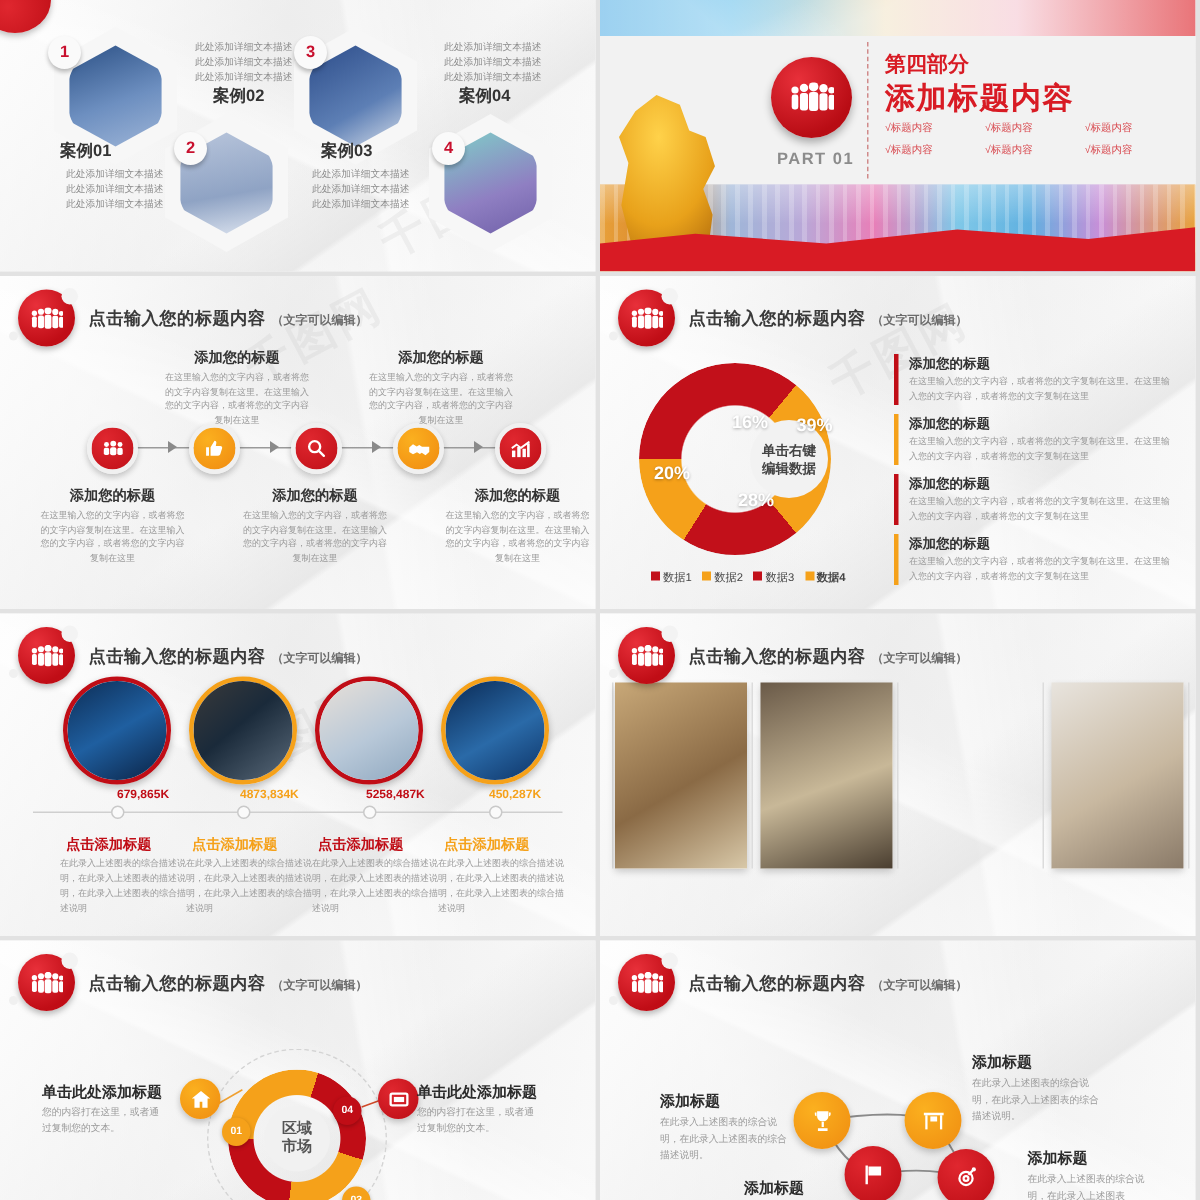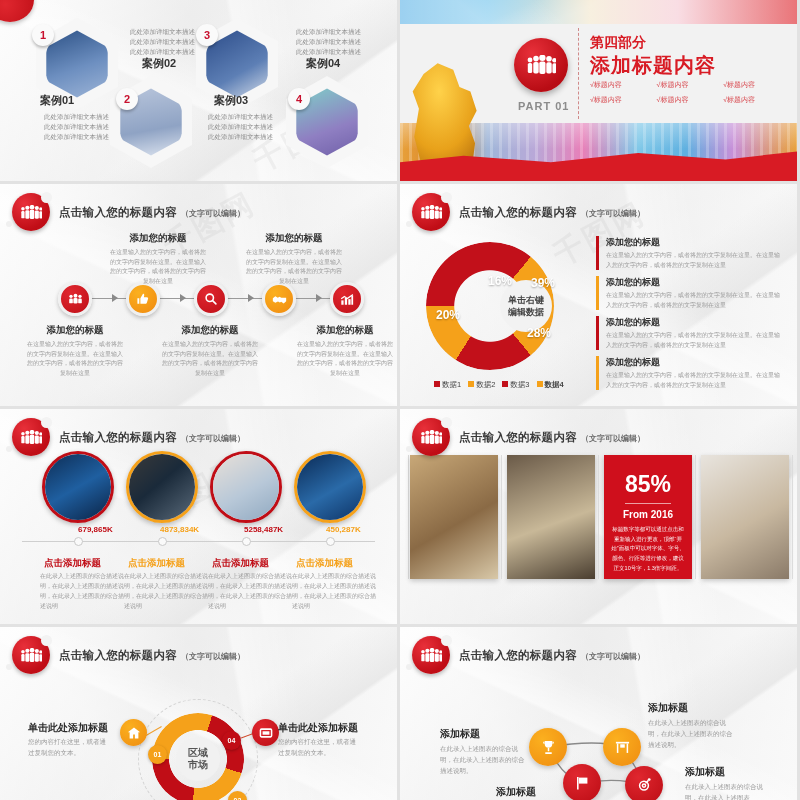--- a/index.html
+++ b/index.html
@@ -361,21 +361,21 @@
         <span class="hdr-sub">（文字可以编辑）</span>
       </div>
     </div>
 
     <div class="donut" id="donut4" style="background: conic-gradient(from -90deg, rgb(194, 16, 26) 0deg, rgb(194, 16, 26) 129.6deg, rgb(245, 161, 26) 129.6deg, rgb(245, 161, 26) 230.4deg, rgb(194, 16, 26) 230.4deg, rgb(194, 16, 26) 302.4deg, rgb(245, 161, 26) 302.4deg, rgb(245, 161, 26) 360deg); mask: radial-gradient(circle, transparent 39%, rgb(0, 0, 0) 40%);"></div>
     <div class="donut-hole">
       <span>单击右键</span>
       <span>编辑数据</span>
     </div>
     <div class="dpct" style="left:131px;top:92px;">39%</div>
-    <div class="dpct" style="left:92px;top:142px;margin-left:35px;">28%</div>
+    <div class="dpct" style="left:92px;top:142px;">28%</div>
     <div class="dpct" style="left:36px;top:104px;margin-top:20px;">20%</div>
     <div class="dpct" style="left:88px;top:70px;margin-top:20px;">16%</div>
 
     <div class="legend">
       <span><i style="background:#c2101a"></i><b style="font-weight:normal">数据1</b></span>
       <span><i style="background:#f5a11a"></i><b style="font-weight:normal">数据2</b></span>
       <span><i style="background:#c2101a"></i><b style="font-weight:normal">数据3</b></span>
       <span><i style="background:#f5a11a"></i><b style="font-weight:bold">数据4</b></span>
     </div>
 
@@ -479,26 +479,20 @@
         <span class="hdr-title">点击输入您的标题内容</span>
         <span class="hdr-sub">（文字可以编辑）</span>
       </div>
     </div>
 
     <div class="gsep" style="left:8px;"></div>
     <div class="gcell g1" style="left:10px;"></div>
     <div class="gsep" style="left:101px;"></div>
     <div class="gcell g2" style="left:107px;"></div>
     <div class="gsep" style="left:198px;"></div>
-    <div class="gred" style="left:204px;">
-      <div class="big">85%</div>
-      <div class="hr"></div>
-      <div class="from">From 2016</div>
-      <div class="desc">标题数字等都可以通过点击和重新输入进行更改，顶部“开始”面板中可以对字体、字号、颜色、行距等进行修改，建议正文10号字，1.3倍字间距。</div>
-    </div>
     <div class="gsep" style="left:295px;"></div>
     <div class="gcell g4" style="left:301px;"></div>
     <div class="gsep" style="left:392px;"></div>
   </div>
 
   <div class="slide">
     <div class="hdr">
       <div class="badge">
         <svg width="22" height="15" viewBox="0 0 30 20">
             <g fill="#fff">

